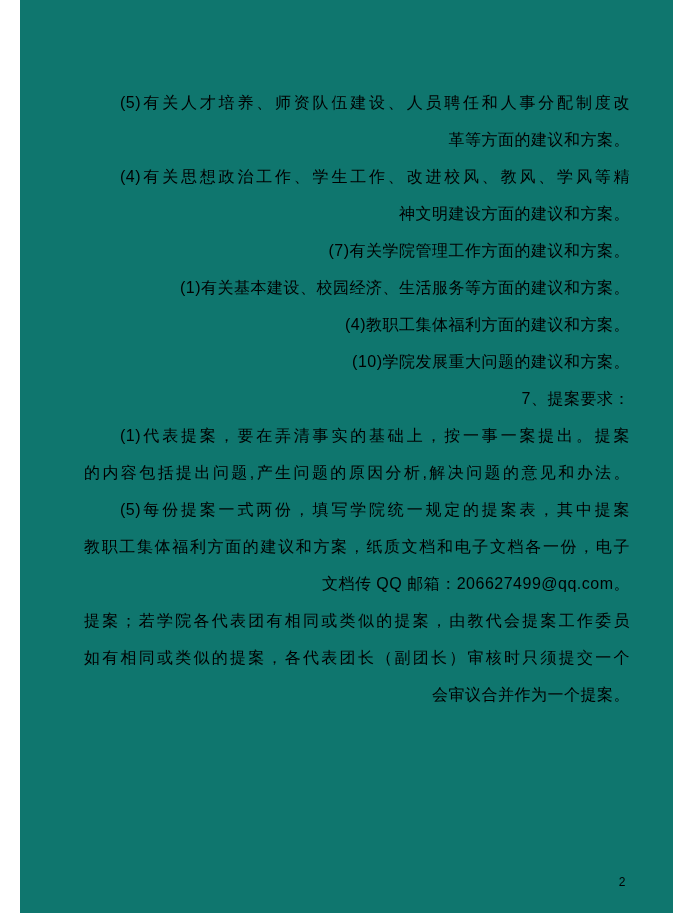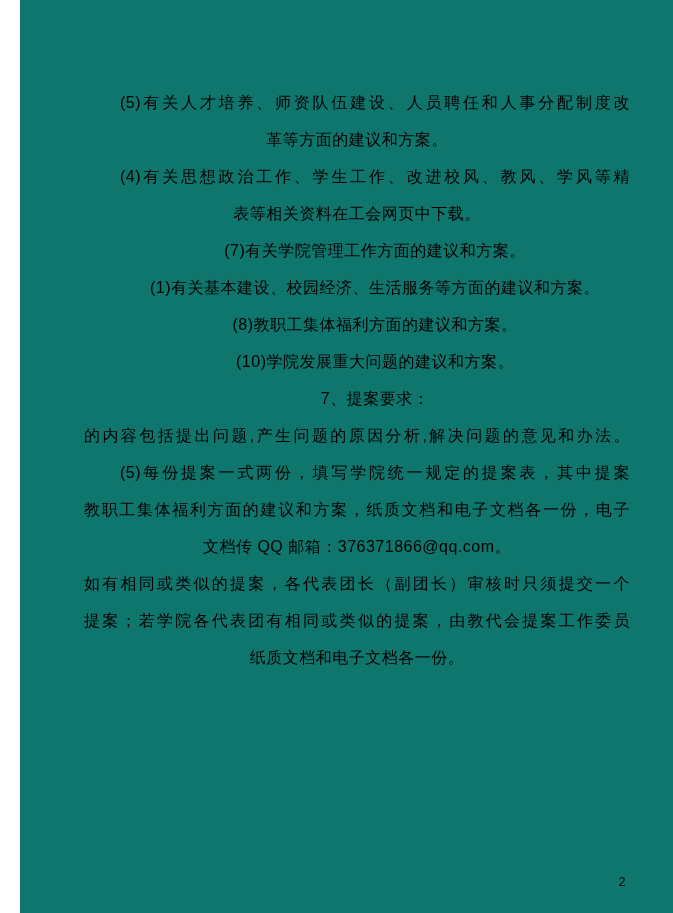--- a/index.html
+++ b/index.html
@@ -26,21 +26,21 @@
   .paragraph {
     margin: 0;
     padding: 0;
   }
   .line {
     height: 37px;
     line-height: 37px;
     font-size: 16px;
     letter-spacing: 0.5px;
     overflow: hidden;
-    text-align: center;
+    text-align: right;
   }
   .line.justify {
     text-align: justify;
     text-align-last: justify;
     text-justify: inter-character;
   }
   .line.first {
     text-indent: 36px;
   }
   .page-number {
@@ -60,56 +60,57 @@
 <div class="page">
   <div class="content">
 
     <div class="paragraph">
       <div class="line first justify">(5)有关人才培养、师资队伍建设、人员聘任和人事分配制度改</div>
       <div class="line">革等方面的建议和方案。</div>
     </div>
 
     <div class="paragraph">
       <div class="line first justify">(4)有关思想政治工作、学生工作、改进校风、教风、学风等精</div>
-      <div class="line">表等相关资料在工会网页中下载。</div>
+      <div class="line">神文明建设方面的建议和方案。</div>
     </div>
 
     <div class="paragraph">
       <div class="line first">(7)有关学院管理工作方面的建议和方案。</div>
     </div>
 
     <div class="paragraph">
       <div class="line first">(1)有关基本建设、校园经济、生活服务等方面的建议和方案。</div>
     </div>
 
     <div class="paragraph">
-      <div class="line first">(8)教职工集体福利方面的建议和方案。</div>
+      <div class="line first">(4)教职工集体福利方面的建议和方案。</div>
     </div>
 
     <div class="paragraph">
       <div class="line first">(10)学院发展重大问题的建议和方案。</div>
     </div>
 
     <div class="paragraph">
       <div class="line first">7、提案要求：</div>
     </div>
 
     <div class="paragraph">
+      <div class="line first justify">(1)代表提案，要在弄清事实的基础上，按一事一案提出。提案</div>
       <div class="line justify">的内容包括提出问题,产生问题的原因分析,解决问题的意见和办法。</div>
     </div>
 
     <div class="paragraph">
       <div class="line first justify">(5)每份提案一式两份，填写学院统一规定的提案表，其中提案</div>
       <div class="line justify">教职工集体福利方面的建议和方案，纸质文档和电子文档各一份，电子</div>
-      <div class="line">文档传 QQ 邮箱：376371866@qq.com。</div>
+      <div class="line">文档传 QQ 邮箱：206627499@qq.com。</div>
     </div>
 
     <div class="paragraph">
+      <div class="line justify">提案；若学院各代表团有相同或类似的提案，由教代会提案工作委员</div>
       <div class="line justify">如有相同或类似的提案，各代表团长（副团长）审核时只须提交一个</div>
-      <div class="line justify">提案；若学院各代表团有相同或类似的提案，由教代会提案工作委员</div>
-      <div class="line">纸质文档和电子文档各一份。</div>
+      <div class="line">会审议合并作为一个提案。</div>
     </div>
 
 
   </div>
 
   <div class="page-number">2</div>
 </div>
 
 </body></html>

